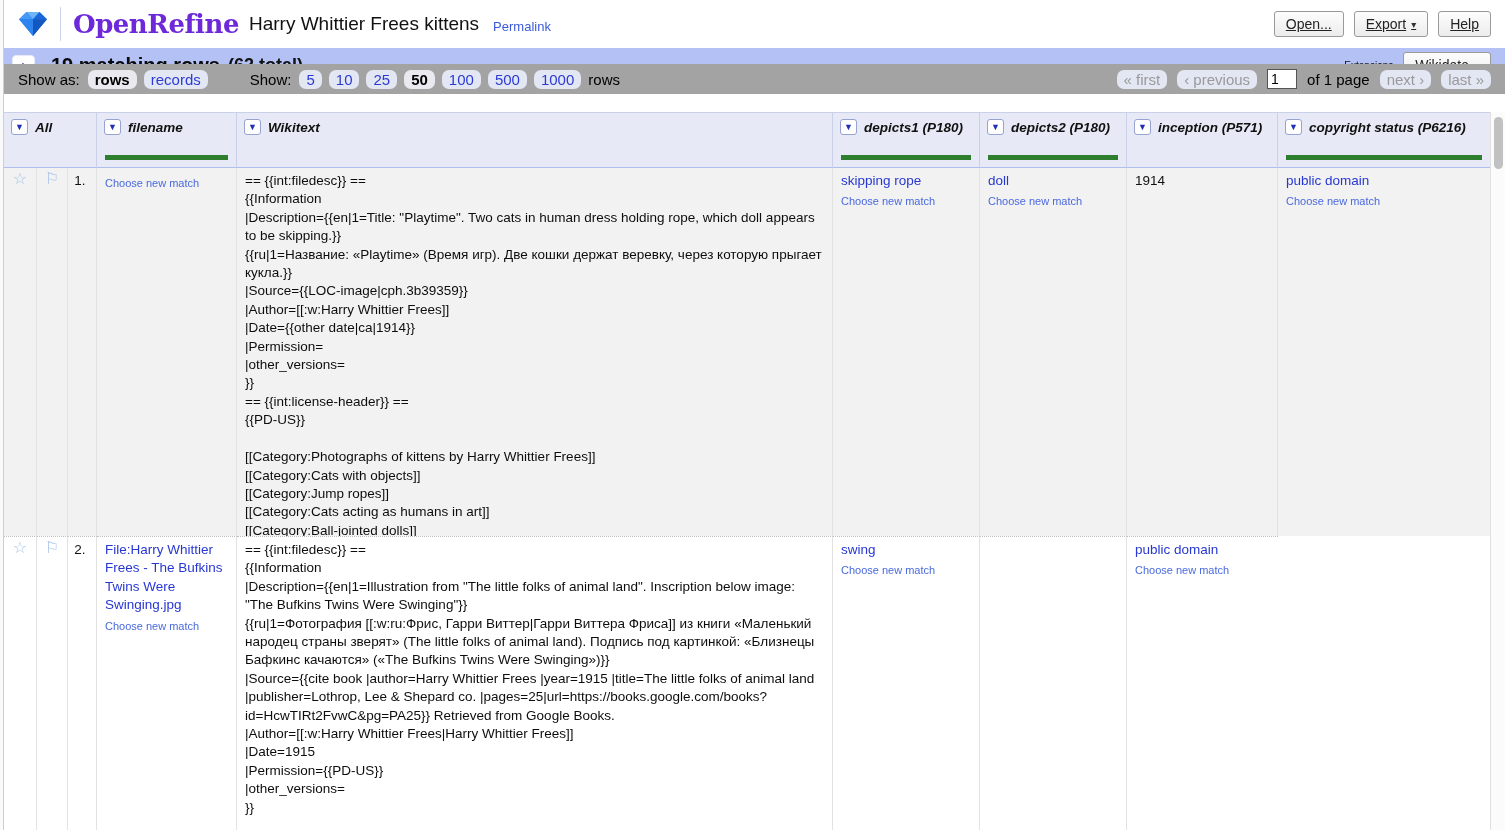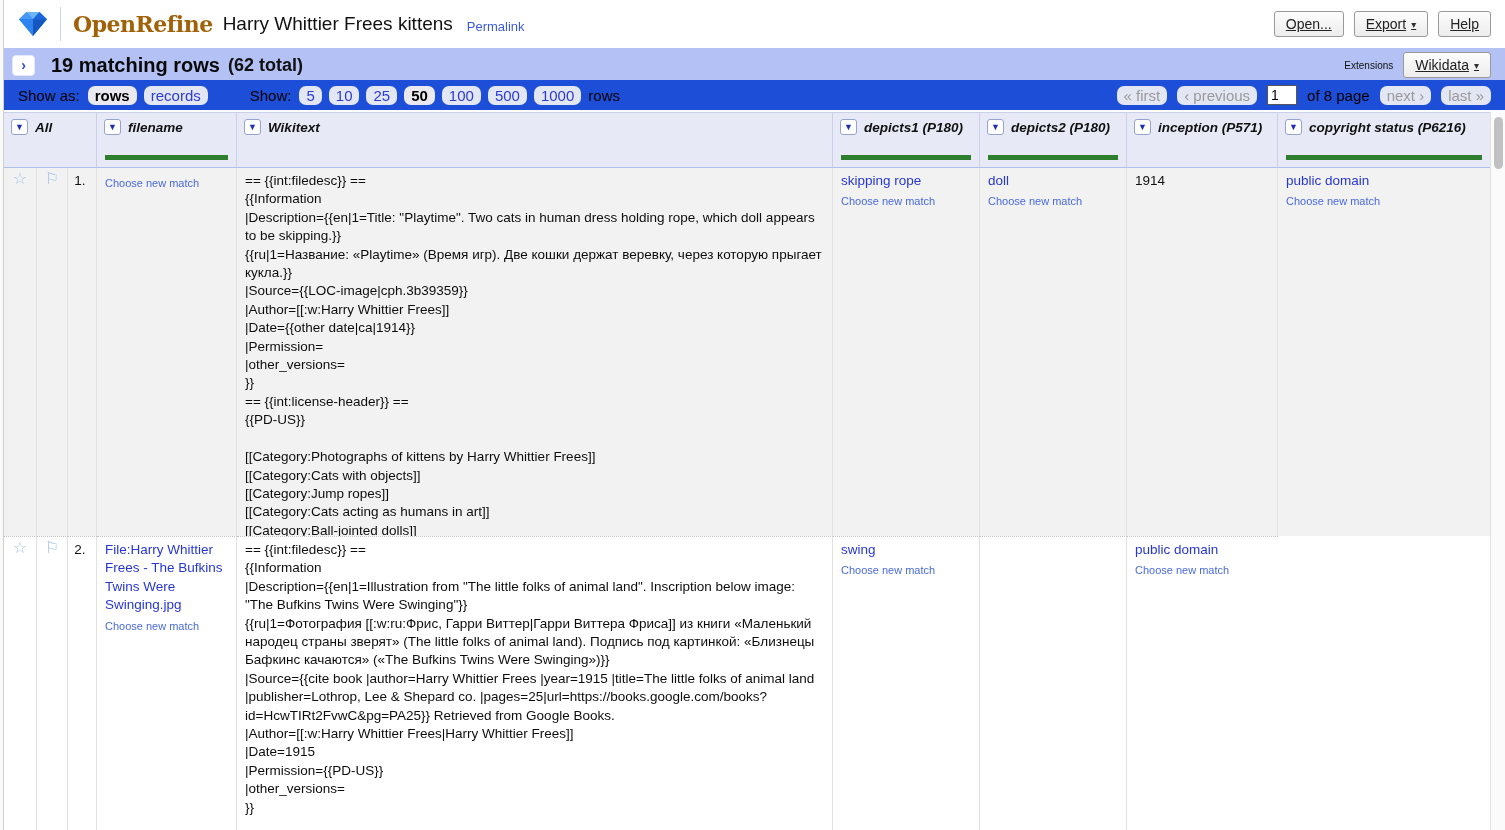--- a/index.html
+++ b/index.html
@@ -16,21 +16,21 @@
     background: #fafafa; border-right: 1px solid #cfcfcf; z-index: 50;
   }
   
   .appbar {
     position: absolute; left: 4px; top: 0; width: 1501px; height: 48px;
     background: #ffffff; display: flex; align-items: center; padding: 0 14px 0 14px;
   }
   .logo-diamond { width: 30px; height: 26px; margin-right: 12px; flex: 0 0 auto; }
   .logo-sep { width: 1px; height: 34px; background: #ccd4ee; margin-right: 12px; }
   .app-name {
-    font-family: "DejaVu Serif", serif; font-weight: bold; font-size: 22px; color: #a16207;
+    font-family: "DejaVu Serif", serif; font-weight: bold; font-size: 26px; color: #6d28d9;
     margin-right: 10px; letter-spacing: -0.5px;
   }
   .project-title { font-size: 19px; color: #111; margin-right: 14px; }
   .permalink { font-size: 13px; color: #3b5bdb; text-decoration: none; position: relative; top: 2px; }
   .appbar-buttons { margin-left: auto; display: flex; gap: 10px; }
   .btn {
     font-size: 14px; color: #222; background: linear-gradient(#fdfdfd, #ececec);
     border: 1px solid #9a9a9a; border-radius: 3px; padding: 4px 11px; cursor: pointer;
     display: inline-flex; align-items: center; gap: 5px; white-space: nowrap; text-decoration: underline;
   }
@@ -44,22 +44,22 @@
     width: 23px; height: 21px; background: #fff; border: 1px solid #e6e9fb; border-radius: 4px;
     color: #2b4bd0; font-weight: bold; font-size: 14px; line-height: 19px; text-align: center;
     margin-right: 16px; cursor: pointer;
   }
   .matching-rows { font-size: 20px; font-weight: bold; color: #0a0a0a; margin-right: 8px; }
   .total-count { font-size: 18px; color: #111; font-weight: bold; }
   .summary-right { margin-left: auto; display: flex; align-items: center; gap: 10px; }
   .extensions-label { font-size: 10px; color: #111; }
   
   .view-bar {
-    position: absolute; left: 4px; top: 80px; width: 1501px; height: 30px;
-    background: #1d4ed8; display: flex; align-items: center; padding: 0 14px; font-size: 15px;
+    position: absolute; left: 4px; top: 64px; width: 1501px; height: 30px;
+    background: #a3a3a3; display: flex; align-items: center; padding: 0 14px; font-size: 15px;
   }
   .pill {
     border-radius: 7px; padding: 1px 7px; text-decoration: none; display: inline-block;
   }
   .pill.link { color: #2b3bd5; background: #e3e6f3; cursor: pointer; }
   .pill.current { color: #000; font-weight: bold; background: #e9e9ef; }
   .pill.disabled { color: #9a9a9a; background: #e3e6f3; }
   .vb-label { margin-right: 8px; }
   .vb-group { display: flex; align-items: center; gap: 7px; }
   .vb-gap { width: 42px; }
@@ -173,21 +173,21 @@
     <span class="pill current">50</span>
     <a class="pill link">100</a>
     <a class="pill link">500</a>
     <a class="pill link">1000</a>
     <span>rows</span>
   </div>
   <div class="pagination">
     <span class="pill disabled">« first</span>
     <span class="pill disabled">‹ previous</span>
     <input class="page-input" value="1" style="">
-    <span>of 8 page</span>
+    <span>of 1 page</span>
     <span class="pill disabled">next ›</span>
     <span class="pill disabled">last »</span>
   </div>
 </div>
 
 <div class="grid-row header-row">
   <div class="hcell" style="grid-column: 1 / 4;">
     <div class="hcell-top">
       <span class="dd-btn">
           <span>▼</span>

